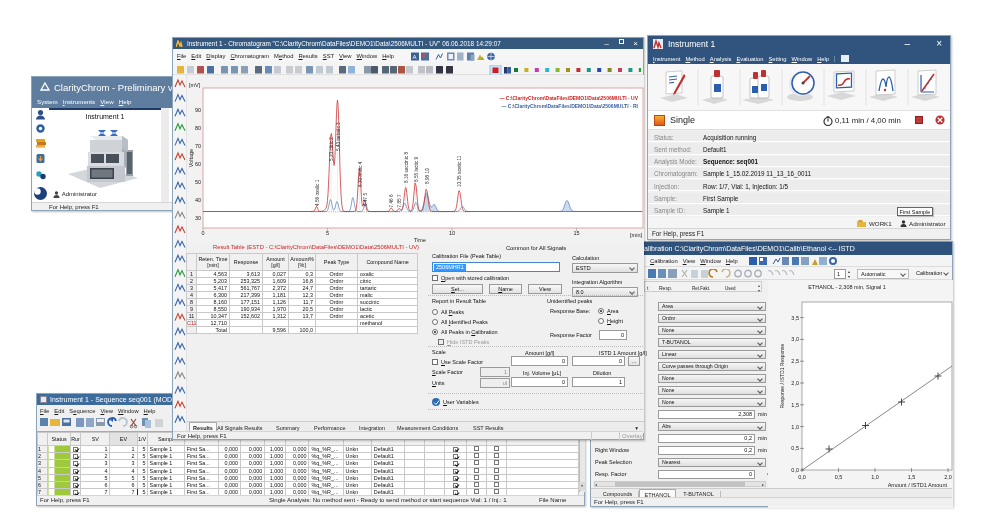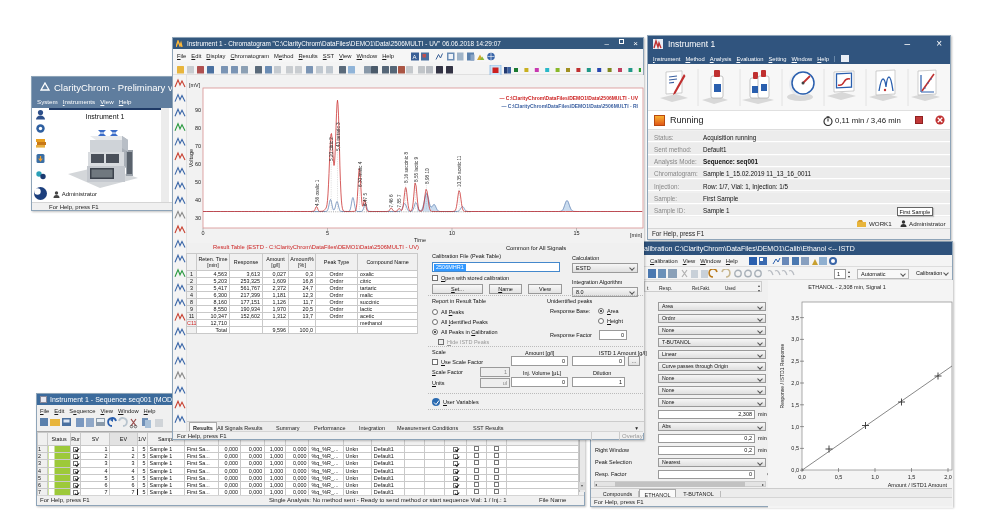--- a/index.html
+++ b/index.html
@@ -886,26 +886,26 @@
           <rect x="0" y="0" width="18" height="24" fill="#fff" stroke="#bbb" stroke-width="0.7" transform="skewY(-3)"></rect>
           <path d="M3,21 v-17 M3,21 h13" stroke="#2a5fae" stroke-width="1.2"></path>
           <path d="M4,20 L16,3" stroke="#c03030" stroke-width="1.6"></path>
           <path d="M6,17 h2 M9,12 h2 M12,8 h2" stroke="#2a5fae" stroke-width="0.8"></path>
         </g>
       </svg>
     </div>
 
   <div class="abs" style="left:0;top:75px;right:0;height:19px;background:#fff;border-bottom:1px solid #ddd;">
     <span style="position:absolute;left:6px;top:4px;width:11px;height:11px;background:linear-gradient(#f8b030,#e05818);border:1px solid #b84810;"></span>
-    <span style="position:absolute;left:22px;top:4px;font-size:9px;color:#222;">Running</span>
+    <span style="position:absolute;left:22px;top:4px;font-size:9px;color:#222;">Single</span>
     <svg style="position:absolute;left:175px;top:5px;" width="10" height="10" viewBox="0 0 10 10">
         <circle cx="5" cy="5.5" r="4" fill="none" stroke="#333" stroke-width="1.2"></circle>
         <path d="M5,5.5 L5,2.6 M3.6,0.7 h2.8" stroke="#333" stroke-width="1.1"></path>
       </svg>
-    <span style="position:absolute;left:187px;top:5px;font-size:7.8px;color:#222;">0,11 min / 3,46 min</span>
+    <span style="position:absolute;left:187px;top:5px;font-size:7.8px;color:#222;">0,11 min / 4,00 min</span>
     <span style="position:absolute;left:267px;top:5px;width:8px;height:8px;background:#c03838;border:1px solid #902020;"></span>
     <svg style="position:absolute;left:287px;top:4px;" width="10" height="10" viewBox="0 0 11 11">
         <circle cx="5.5" cy="5.5" r="5" fill="#c03030"></circle>
         <path d="M3,3 l5,5 M8,3 l-5,5" stroke="#fff" stroke-width="1.4"></path>
       </svg>
   </div>
   <div id="instrows">
       <div class="abs" style="left:0;top:95px;width:302px;height:11.3px;background:#ececec;border-bottom:1.2px solid #fff;">
         <span style="position:absolute;left:6px;top:2.5px;font-size:6.3px;color:#888;">Status:</span>
         <span style="position:absolute;left:55px;top:2.5px;font-size:6.3px;color:#111;">Acquisition running</span>

